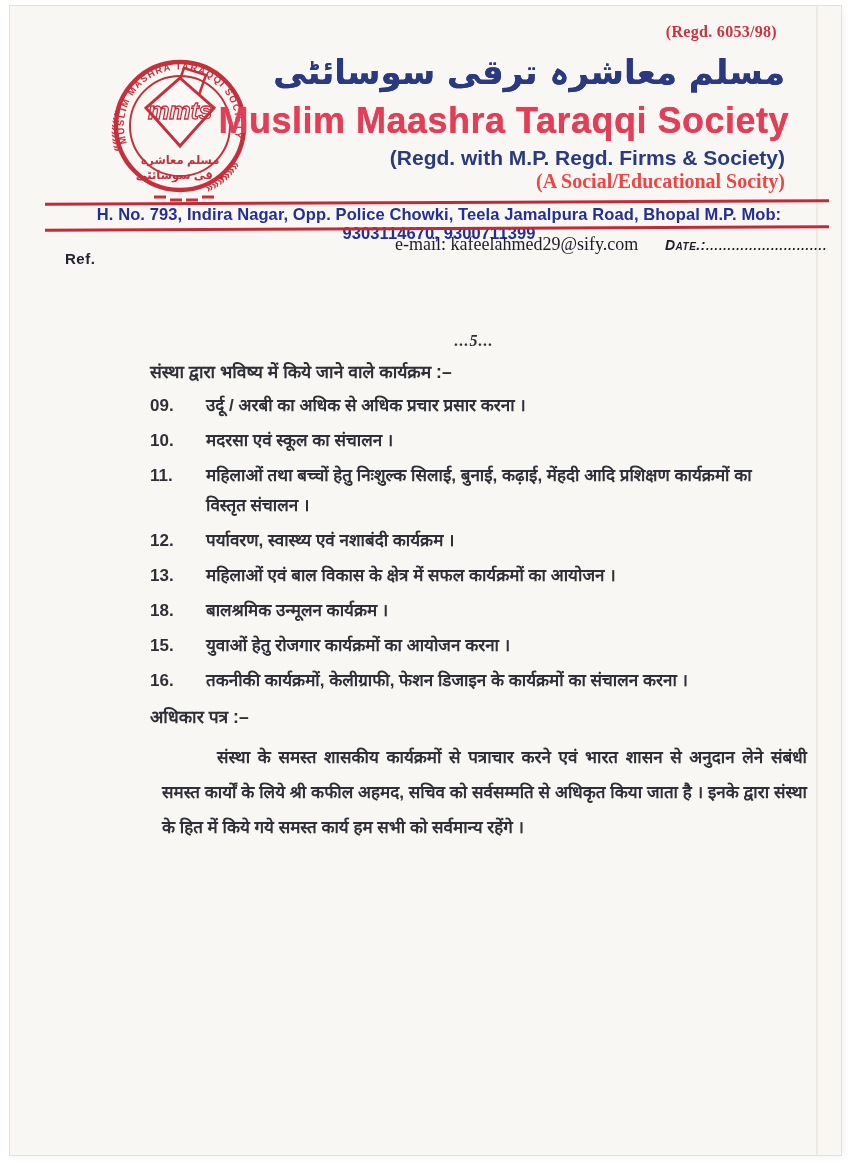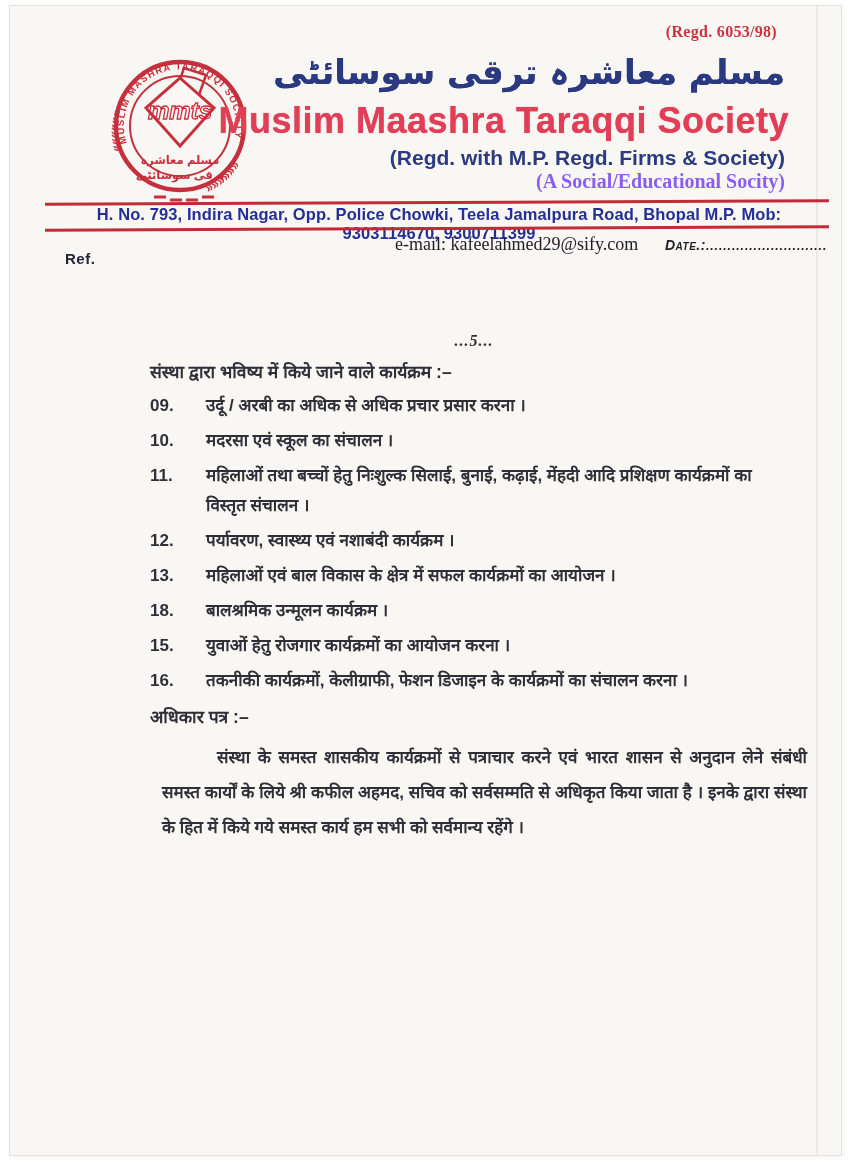--- a/index.html
+++ b/index.html
@@ -35,21 +35,21 @@
     font-family:"Liberation Sans","DejaVu Sans",sans-serif;
     text-shadow:0 0 .7px #e13e58;
   }
   .regd-line{
     position:absolute;top:140px;right:56px;
     color:#2b3a80;font-size:21px;font-weight:600;
     font-family:Liberation Sans, sans-serif;
   }
   .social-line{
     position:absolute;top:164px;right:56px;
-    color:#8b5cf6;font-size:20px;font-weight:600;
+    color:#ef4444;font-size:20px;font-weight:600;
     font-family:"Liberation Serif","DejaVu Serif",serif;
     text-align:right;
   }
   .red-rule{
     position:absolute;left:35px;width:784px;height:3px;background:#c22a38;
     transform:rotate(-0.25deg);
   }
   .rule-1{top:195px;}
   .rule-2{top:221px;}
   .address-line{

